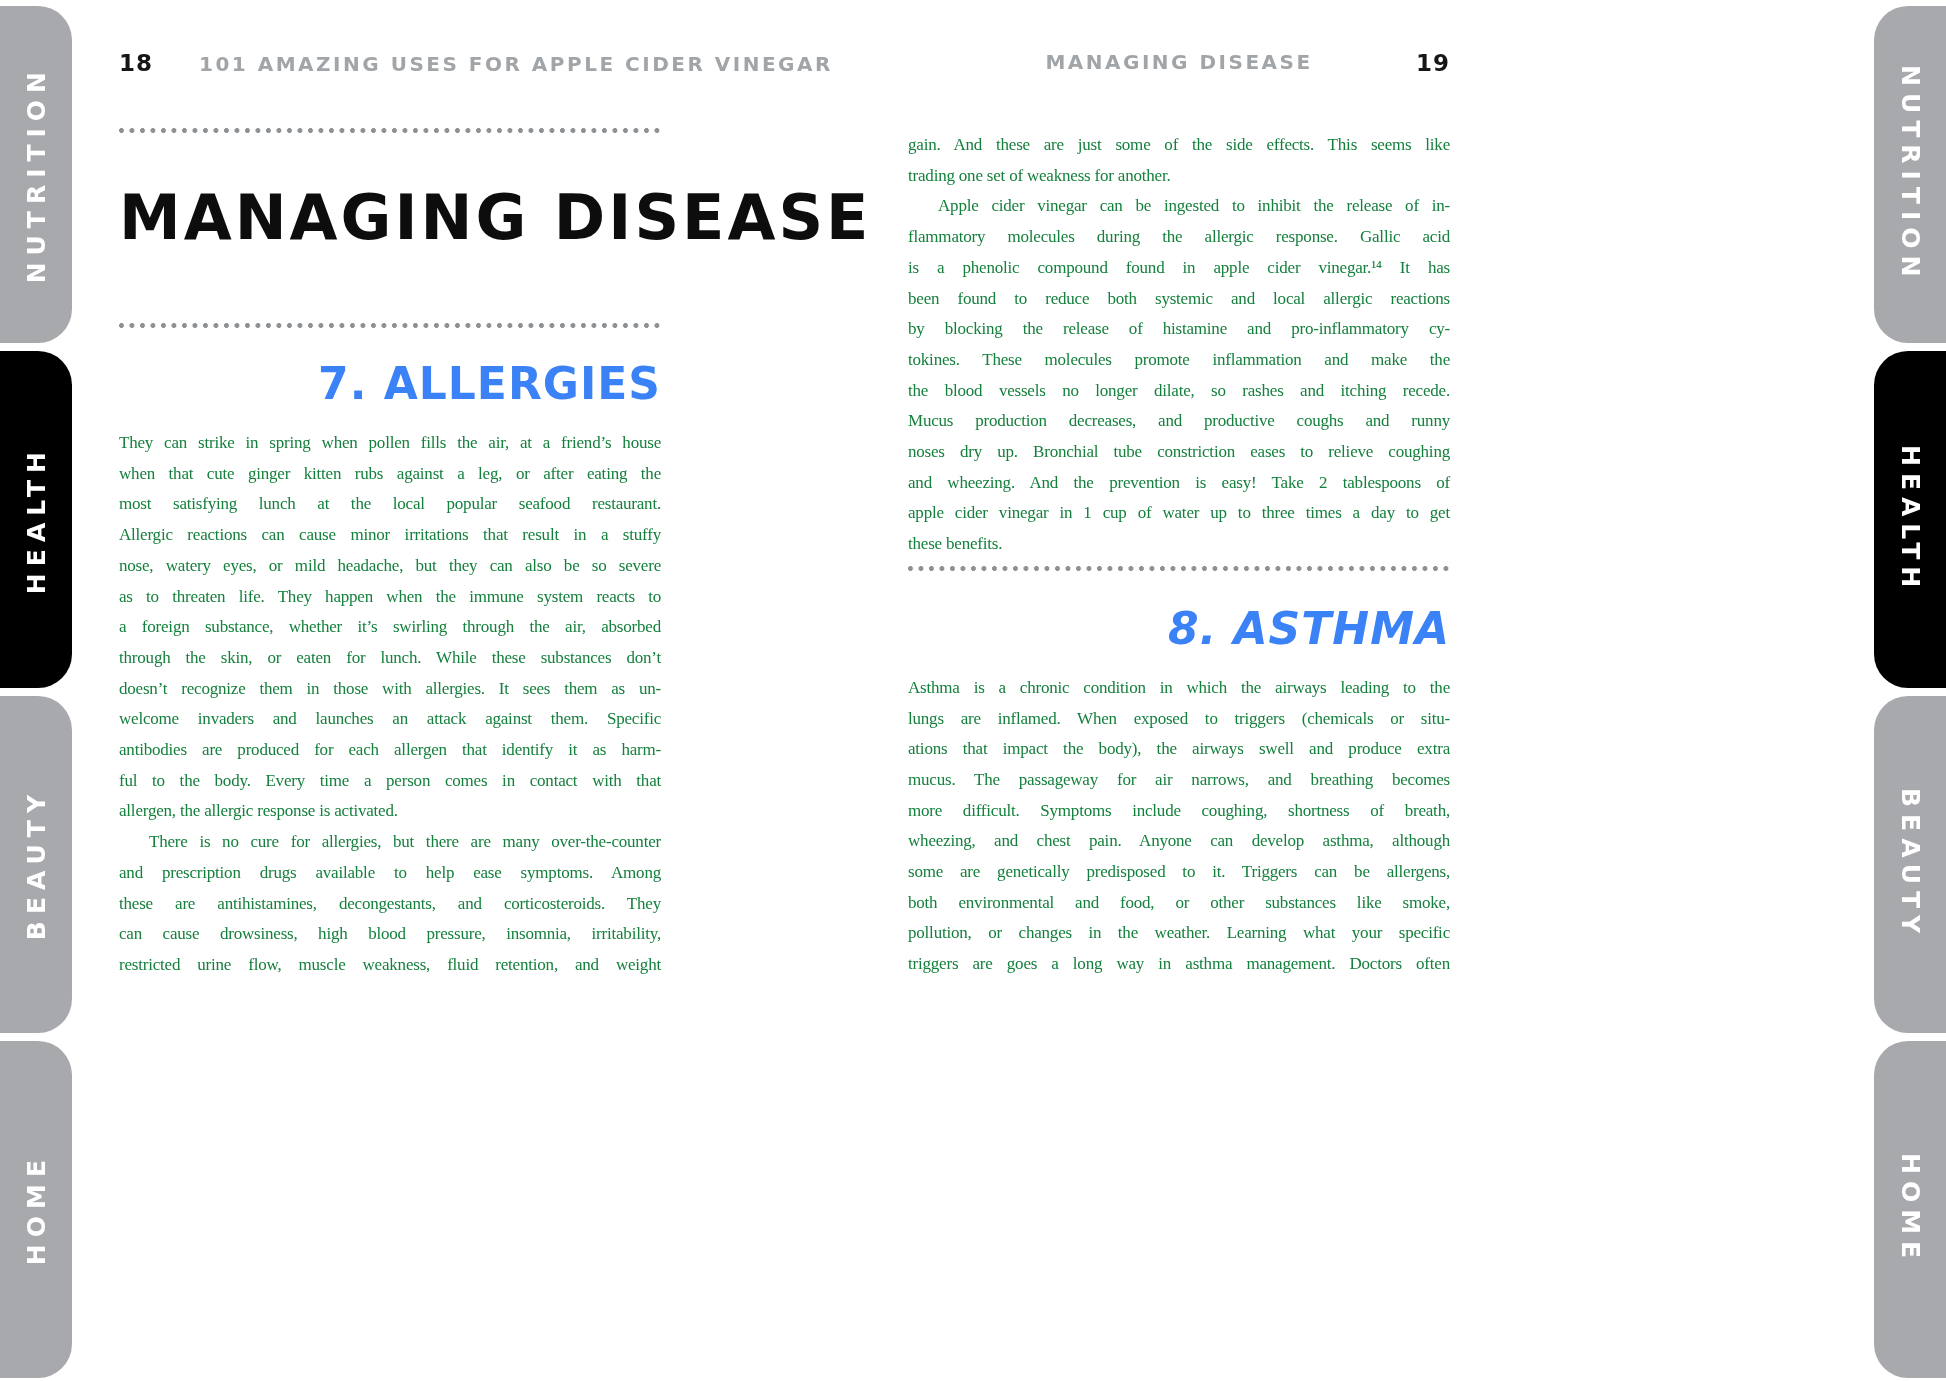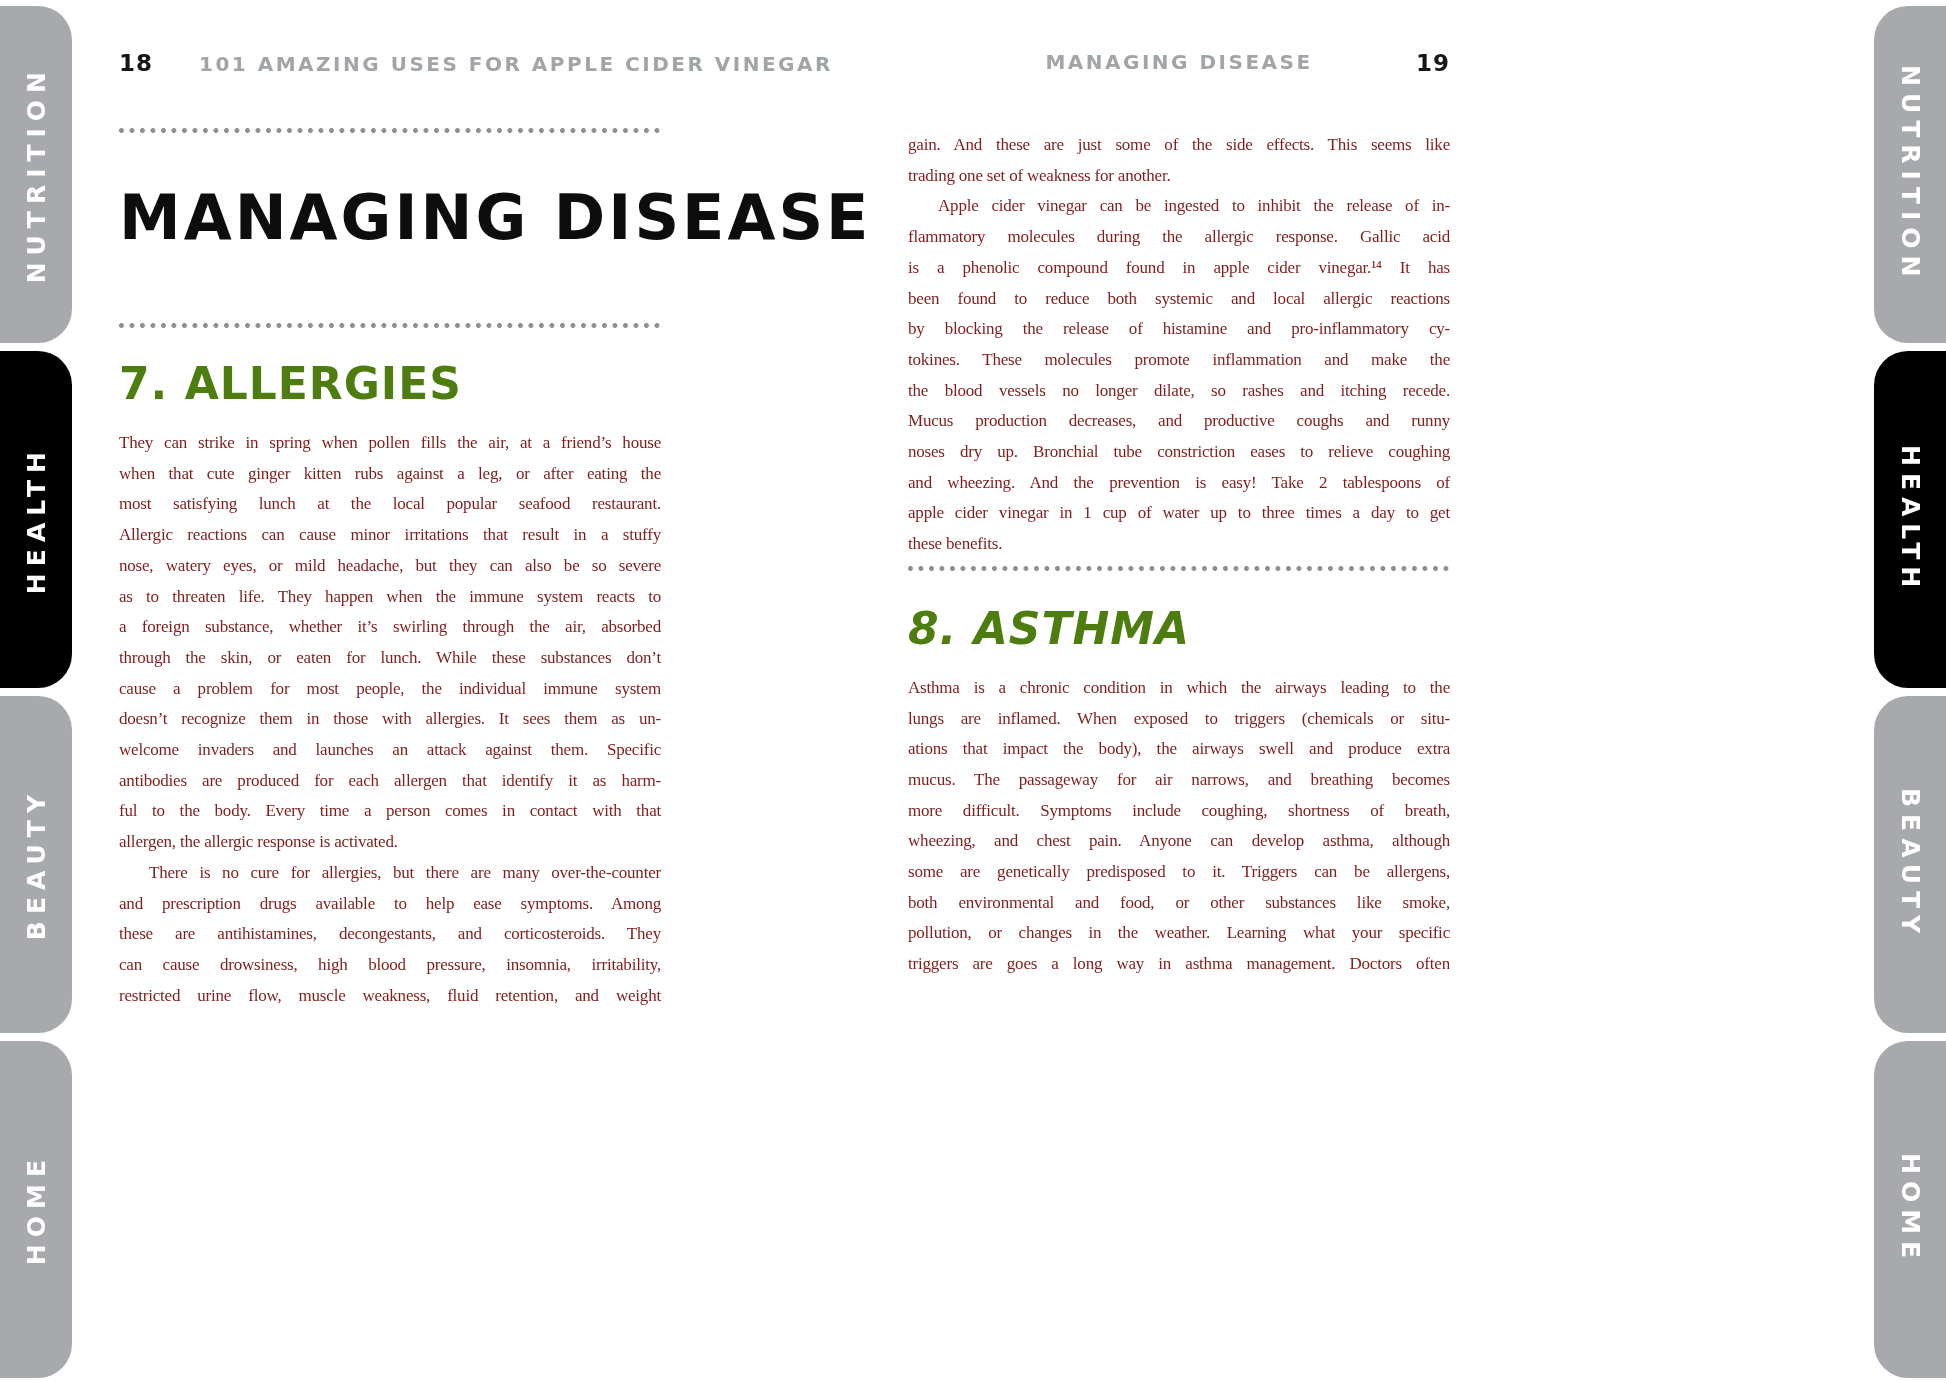--- a/index.html
+++ b/index.html
@@ -51,30 +51,30 @@
   .leftpage .rule2{margin-top:69px;}
   .rightpage .rule1{margin-top:6px;}
 
   
   .chapter{
     margin-top:49px;font-family:"DejaVu Sans","Liberation Sans",sans-serif;font-weight:bold;
     font-size:62px;line-height:72px;letter-spacing:3px;color:#0d0d0d;white-space:nowrap;
   }
   .section-heading{
     font-family:"DejaVu Sans","Liberation Sans",sans-serif;font-weight:bold;
-    font-size:44px;line-height:48px;letter-spacing:1px;color:#4d7c0f;white-space:nowrap;
+    font-size:44px;line-height:48px;letter-spacing:1px;color:#3b82f6;white-space:nowrap;text-align:right;
   }
   .leftpage .section-heading{margin-top:32px;}
   .rightpage .section-heading{margin-top:34px;font-style:italic;}
 
   
   .bodyblock{margin-top:20px;}
   .rightpage .contblock{margin-top:54px;}
   .bodyline{
-    font-size:17px;line-height:30.7px;letter-spacing:-0.2px;color:#7f1d1d;
+    font-size:17px;line-height:30.7px;letter-spacing:-0.2px;color:#15803d;
     text-align:justify;text-align-last:justify;white-space:normal;
   }
   .bodyline.indent{text-indent:30px;}
   .bodyline.flush{text-align-last:left;}
 </style>
 </head>
 <body>
 
 <div class="spread">
 
@@ -124,21 +124,20 @@
 
     <div class="bodyblock">
         <div class="bodyline">They can strike in spring when pollen fills the air, at a friend’s house</div>
         <div class="bodyline">when that cute ginger kitten rubs against a leg, or after eating the</div>
         <div class="bodyline">most satisfying lunch at the local popular seafood restaurant.</div>
         <div class="bodyline">Allergic reactions can cause minor irritations that result in a stuffy</div>
         <div class="bodyline">nose, watery eyes, or mild headache, but they can also be so severe</div>
         <div class="bodyline">as to threaten life. They happen when the immune system reacts to</div>
         <div class="bodyline">a foreign substance, whether it’s swirling through the air, absorbed</div>
         <div class="bodyline">through the skin, or eaten for lunch. While these substances don’t</div>
-        <div class="bodyline">cause a problem for most people, the individual immune system</div>
         <div class="bodyline">doesn’t recognize them in those with allergies. It sees them as un-</div>
         <div class="bodyline">welcome invaders and launches an attack against them. Specific</div>
         <div class="bodyline">antibodies are produced for each allergen that identify it as harm-</div>
         <div class="bodyline">ful to the body. Every time a person comes in contact with that</div>
         <div class="bodyline flush">allergen, the allergic response is activated.</div>
         <div class="bodyline indent">There is no cure for allergies, but there are many over-the-counter</div>
         <div class="bodyline">and prescription drugs available to help ease symptoms. Among</div>
         <div class="bodyline">these are antihistamines, decongestants, and corticosteroids. They</div>
         <div class="bodyline">can cause drowsiness, high blood pressure, insomnia, irritability,</div>
         <div class="bodyline">restricted urine flow, muscle weakness, fluid retention, and weight</div>

